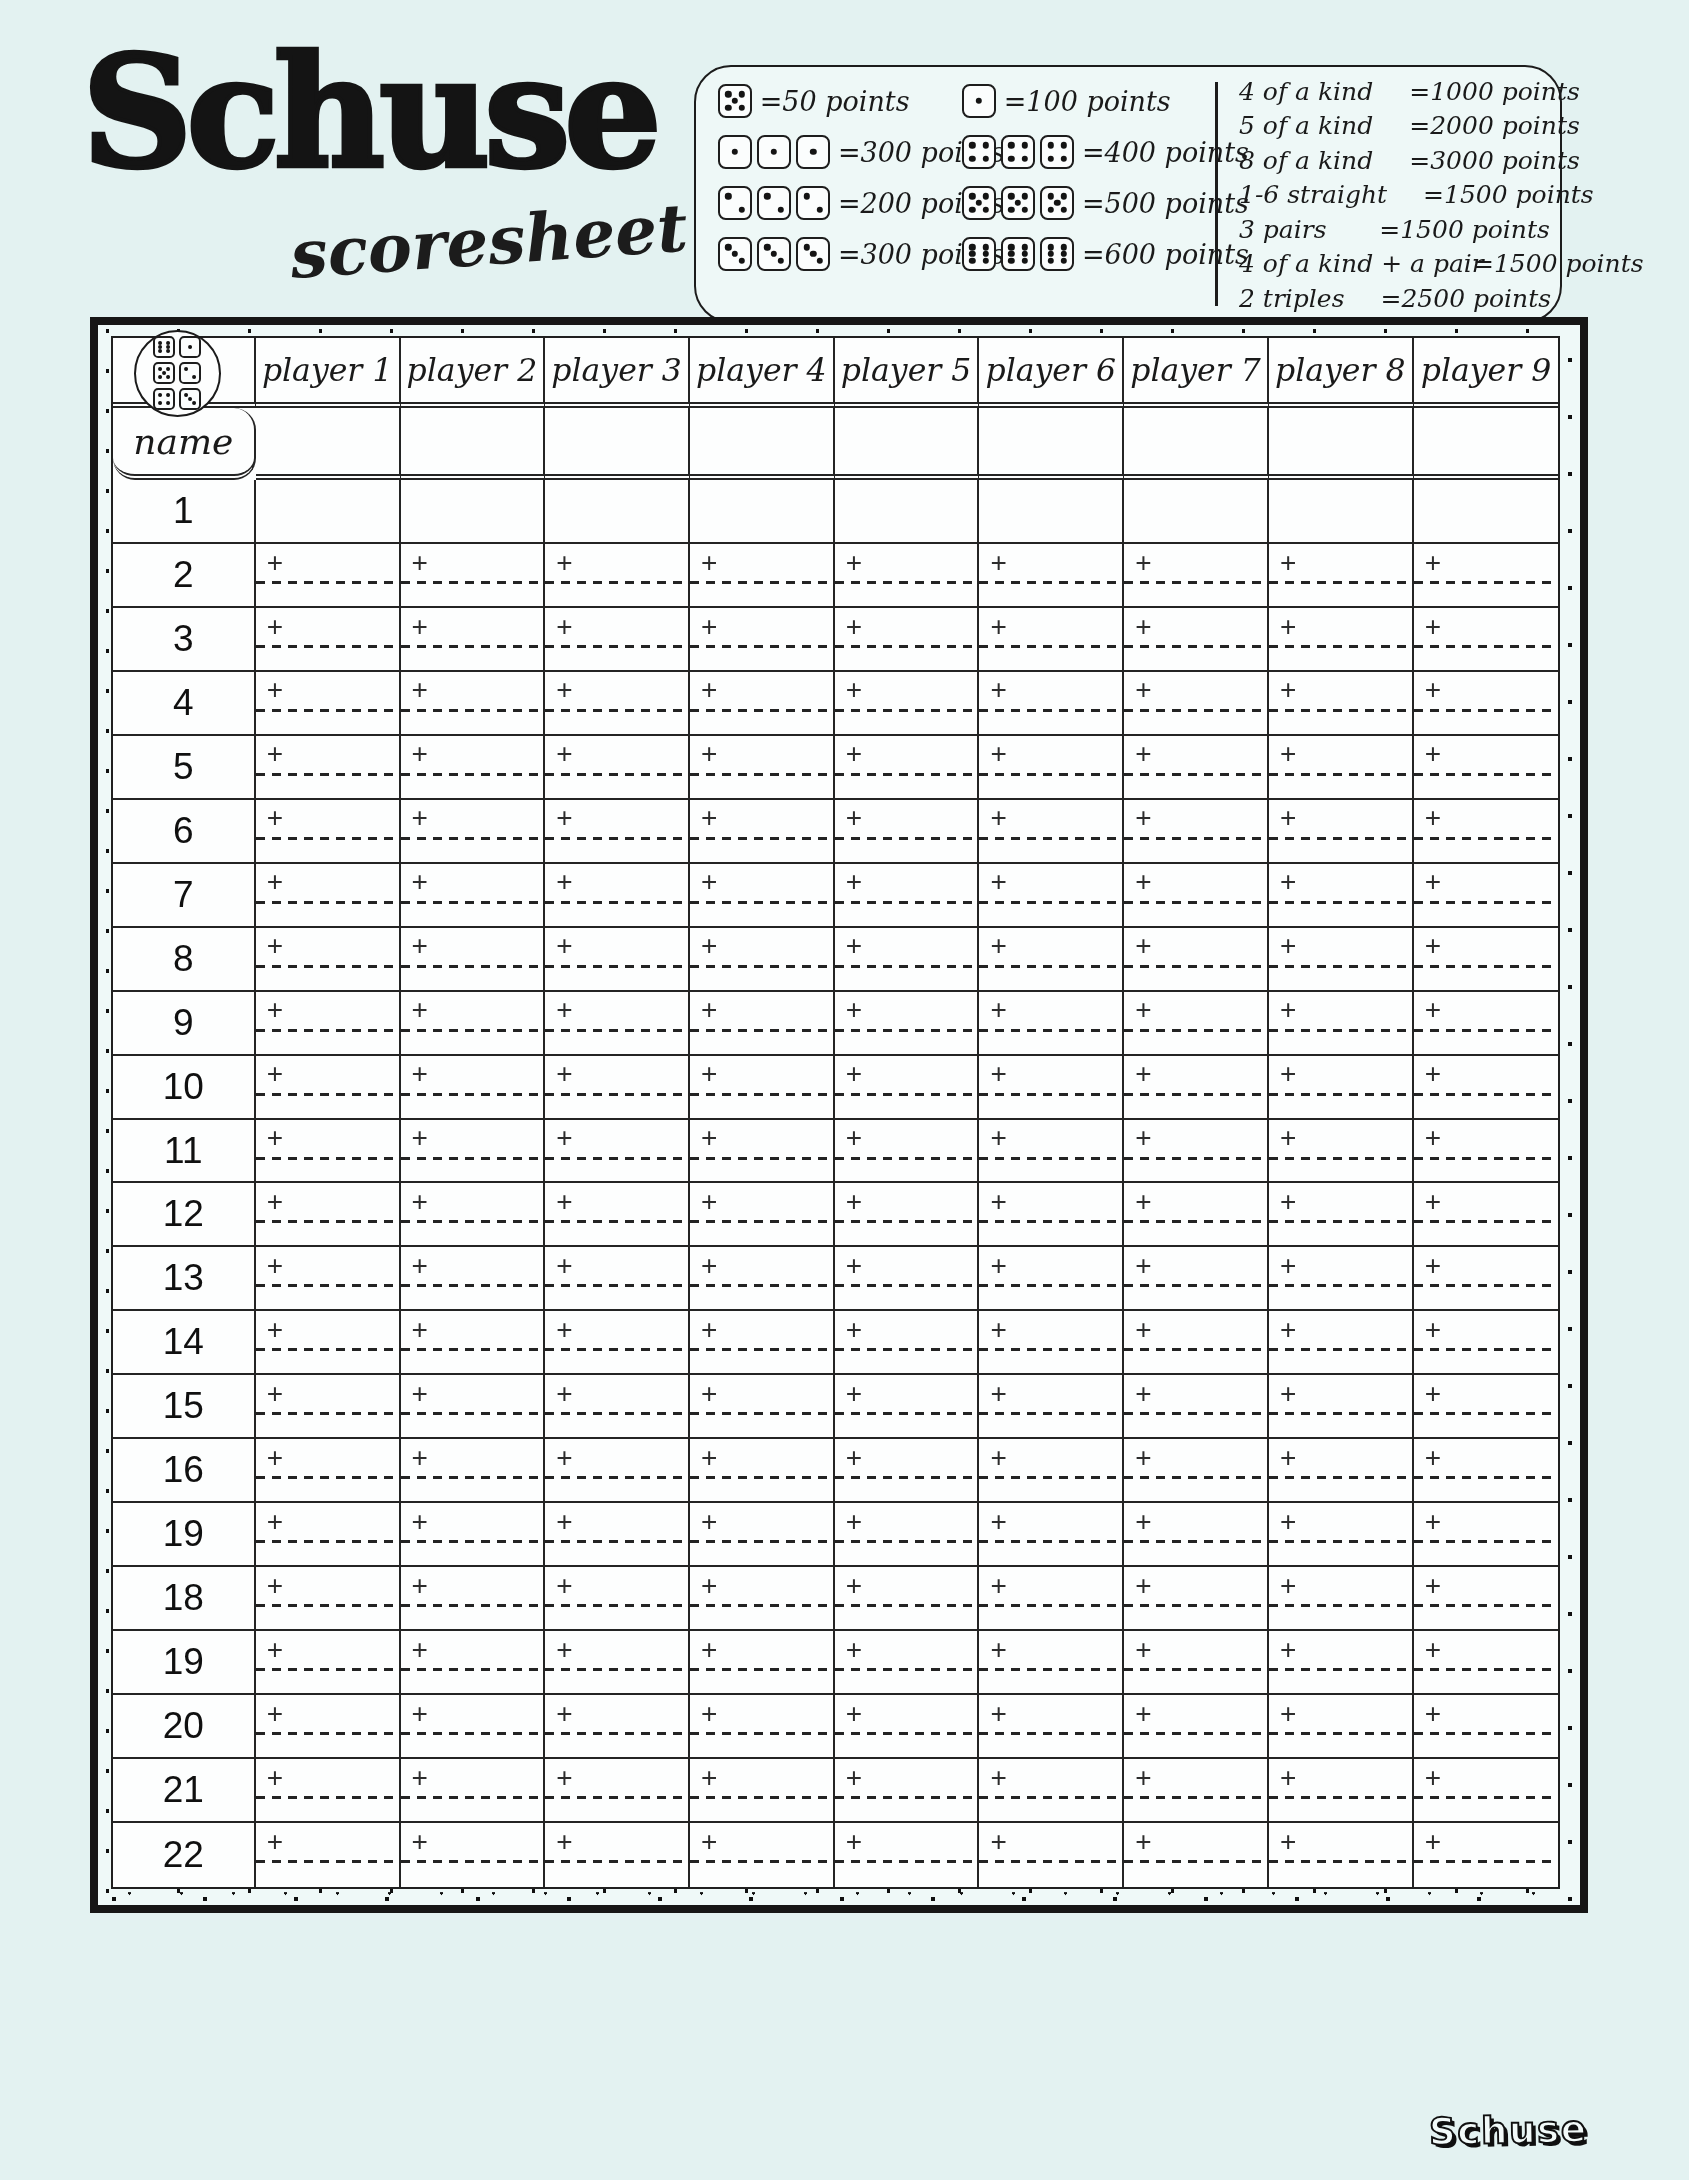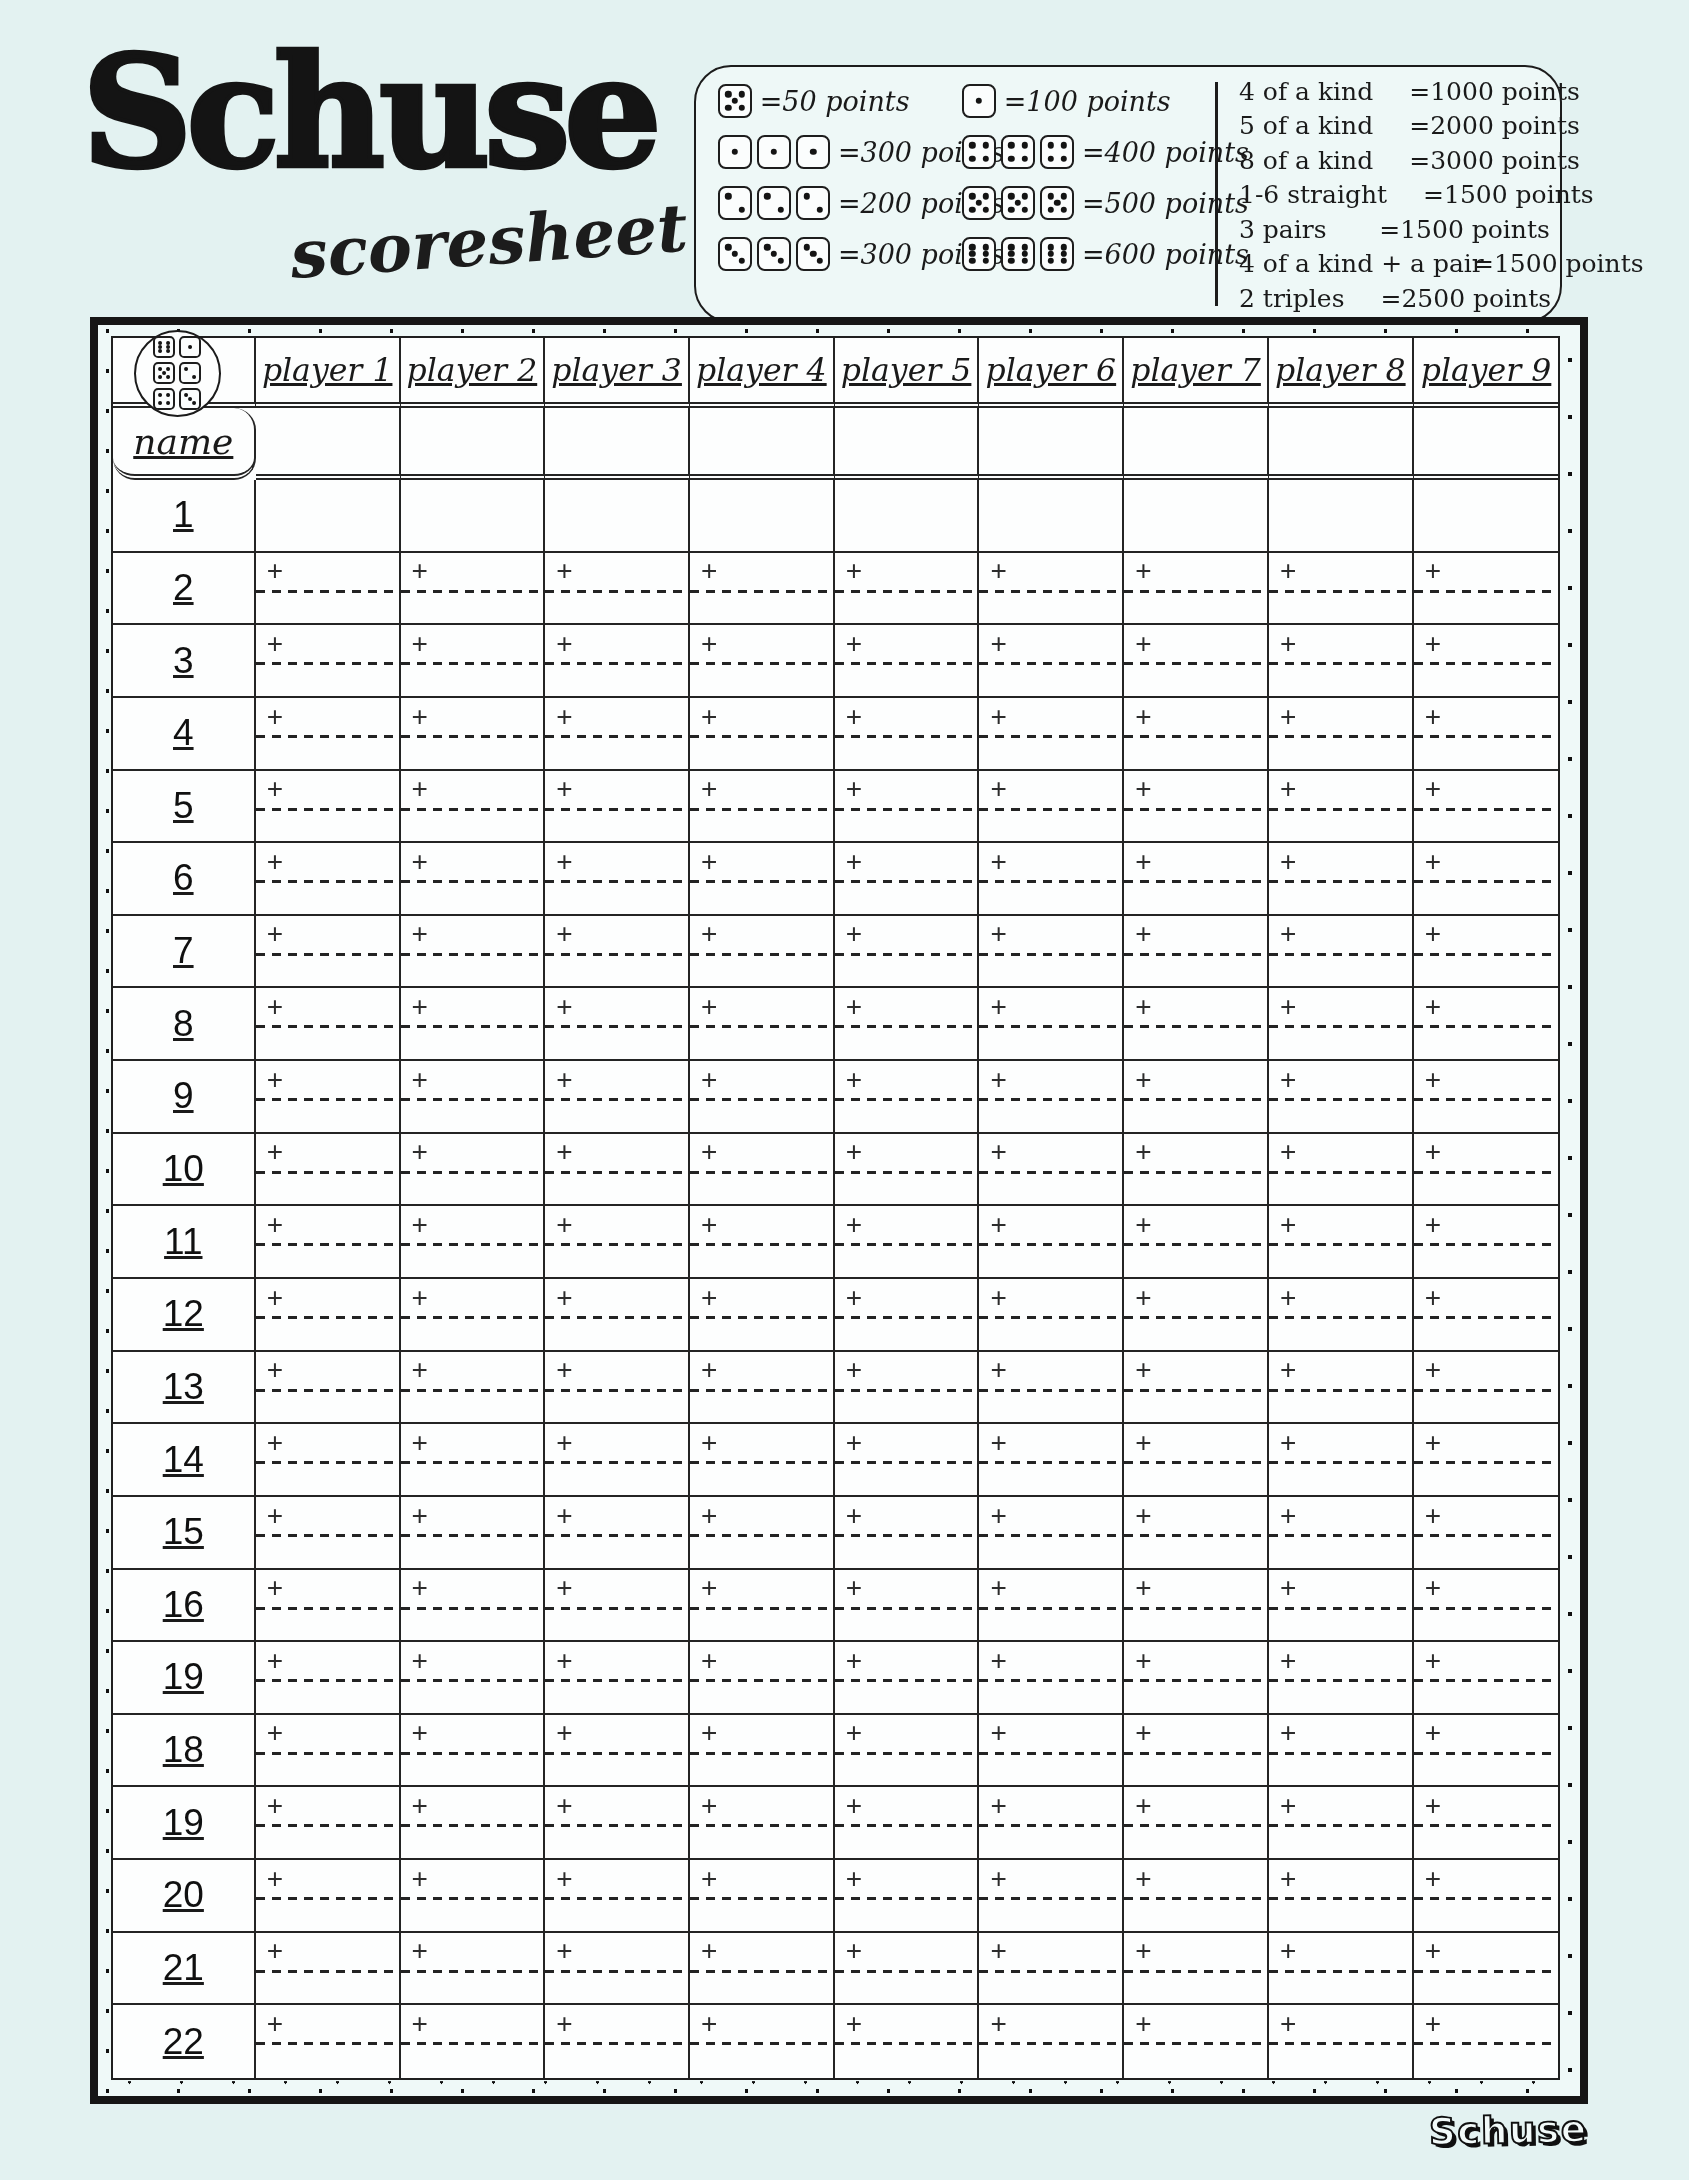--- a/index.html
+++ b/index.html
@@ -39,36 +39,35 @@
   .die-lg{width:34px;height:34px;}
   .die-sm{width:22px;height:22px;border-width:2.1px;border-radius:5.1px;}
   .pip{position:absolute;width:6.4px;height:6.4px;background:#141414;border-radius:50%;transform:translate(-50%,-50%);}
   .die-sm .pip{width:3.9px;height:3.9px;}
   .legend-label{font-size:27px;font-style:italic;margin-left:7.7px;white-space:nowrap;}
   .legend-divider{position:absolute;left:519px;top:15.3px;bottom:15.3px;width:2.6px;background:#1c1c1c;}
   .legend-right{
     position:absolute;left:543px;top:12px;right:10.2px;bottom:10.2px;
     display:flex;flex-direction:column;justify-content:space-between;
   }
-  .combo-row{display:flex;font-size:25px;line-height:1;}
+  .combo-row{display:flex;font-size:25px;font-style:italic;line-height:1;}
   .combo-name{width:198px;white-space:nowrap;}
   .combo-points{flex:1;white-space:nowrap;margin-left:36px;}
   
   .frame{
-    position:absolute;left:90px;top:317px;width:1498px;height:1787px;
+    position:absolute;left:90px;top:317px;width:1498px;height:1596px;
     box-sizing:border-box;border:8.5px solid #161616;
     padding:11px 19.6px 16px 12.8px;
     background-color:#eff9f8;
     background-image:
       radial-gradient(circle 1.9px at 9.4px 6px,  #101010 98%, transparent 100%),
       radial-gradient(circle 1.4px at 31.5px 25px, #101010 98%, transparent 100%),
       radial-gradient(circle 2.5px at 16px 35px, #101010 98%, transparent 100%),
       radial-gradient(circle 1.1px at 45px 11px, #101010 98%, transparent 100%);
     background-size:71px 40px, 52px 31.5px, 91px 57px, 37px 26.4px;
-    text-decoration:underline;
   }
   
   .score-table{
     position:relative;width:100%;height:100%;box-sizing:border-box;
     border:2.6px solid #202020;background:#fdfefe;
     display:grid;
     grid-template-columns:143px repeat(9, 1fr);
     grid-template-rows:70px 72px repeat(22, 1fr);
   }
   .cell{position:relative;box-sizing:border-box;background:#fdfefe;

